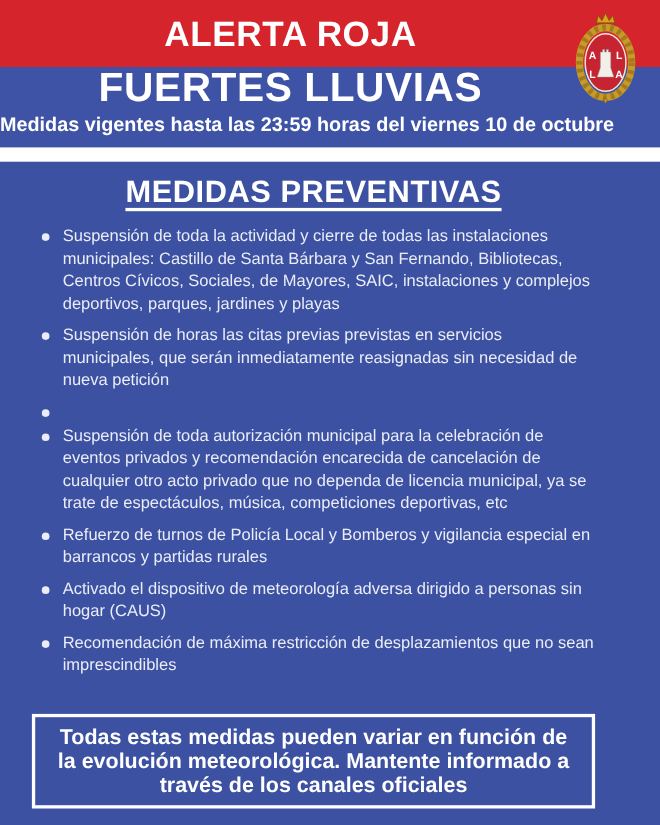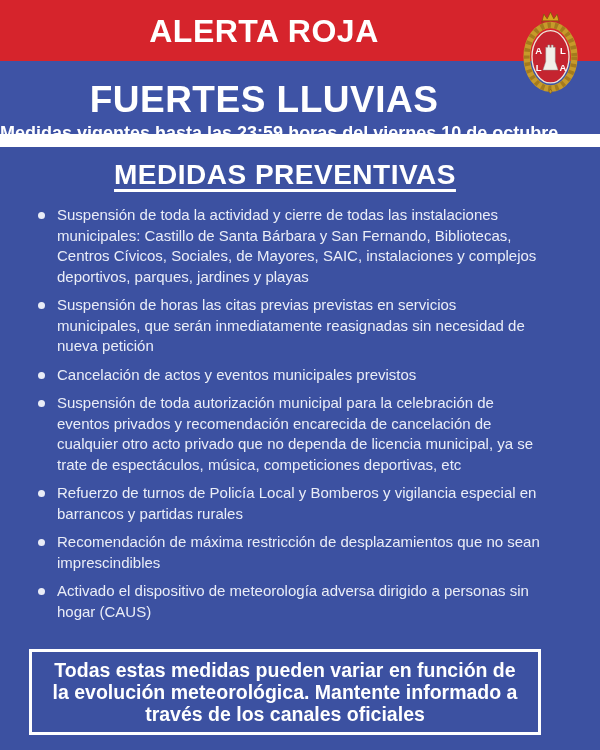--- a/index.html
+++ b/index.html
@@ -37,21 +37,21 @@
     font-weight: 800;
     letter-spacing: 0.5px;
     line-height: 1;
     white-space: nowrap;
   }
   .blue-band {
     height: 73px;
     background: var(--band-blue);
     text-align: center;
     padding-right: 72px;
-    padding-top: 20px;
+    padding-top: 0;
   }
   .event-title {
     color: var(--white);
     font-size: 37px;
     font-weight: 800;
     line-height: 1.05;
     letter-spacing: 0.5px;
     white-space: nowrap;
   }
   .validity {
@@ -176,41 +176,40 @@
           <span class="measure-text">Suspensión de toda la actividad y cierre de todas las instalaciones municipales: Castillo de Santa Bárbara y San Fernando, Bibliotecas, Centros Cívicos, Sociales, de Mayores, SAIC, instalaciones y complejos deportivos, parques, jardines y playas</span>
         </li>
 
         <li>
           <span class="bullet-dot"></span>
           <span class="measure-text">Suspensión de horas las citas previas previstas en servicios municipales, que serán inmediatamente reasignadas sin necesidad de nueva petición</span>
         </li>
 
         <li>
           <span class="bullet-dot"></span>
-          <span class="measure-text">Cancelación de actos y eventos municipales previstos</span>
         </li>
 
         <li>
           <span class="bullet-dot"></span>
           <span class="measure-text">Suspensión de toda autorización municipal para la celebración de eventos privados y recomendación encarecida de cancelación de cualquier otro acto privado que no dependa de licencia municipal, ya se trate de espectáculos, música, competiciones deportivas, etc</span>
         </li>
 
         <li>
           <span class="bullet-dot"></span>
           <span class="measure-text">Refuerzo de turnos de Policía Local y Bomberos y vigilancia especial en barrancos y partidas rurales</span>
         </li>
 
         <li>
           <span class="bullet-dot"></span>
+          <span class="measure-text">Activado el dispositivo de meteorología adversa dirigido a personas sin hogar (CAUS)</span>
+        </li>
+
+        <li>
+          <span class="bullet-dot"></span>
           <span class="measure-text">Recomendación de máxima restricción de desplazamientos que no sean imprescindibles</span>
-        </li>
-
-        <li>
-          <span class="bullet-dot"></span>
-          <span class="measure-text">Activado el dispositivo de meteorología adversa dirigido a personas sin hogar (CAUS)</span>
         </li>
       </ul>
 
     <div class="footer-box">
       <p>Todas estas medidas pueden variar en función de la evolución meteorológica. Mantente informado a través de los canales oficiales</p>
     </div>
   </main>
 
 </div>
 

